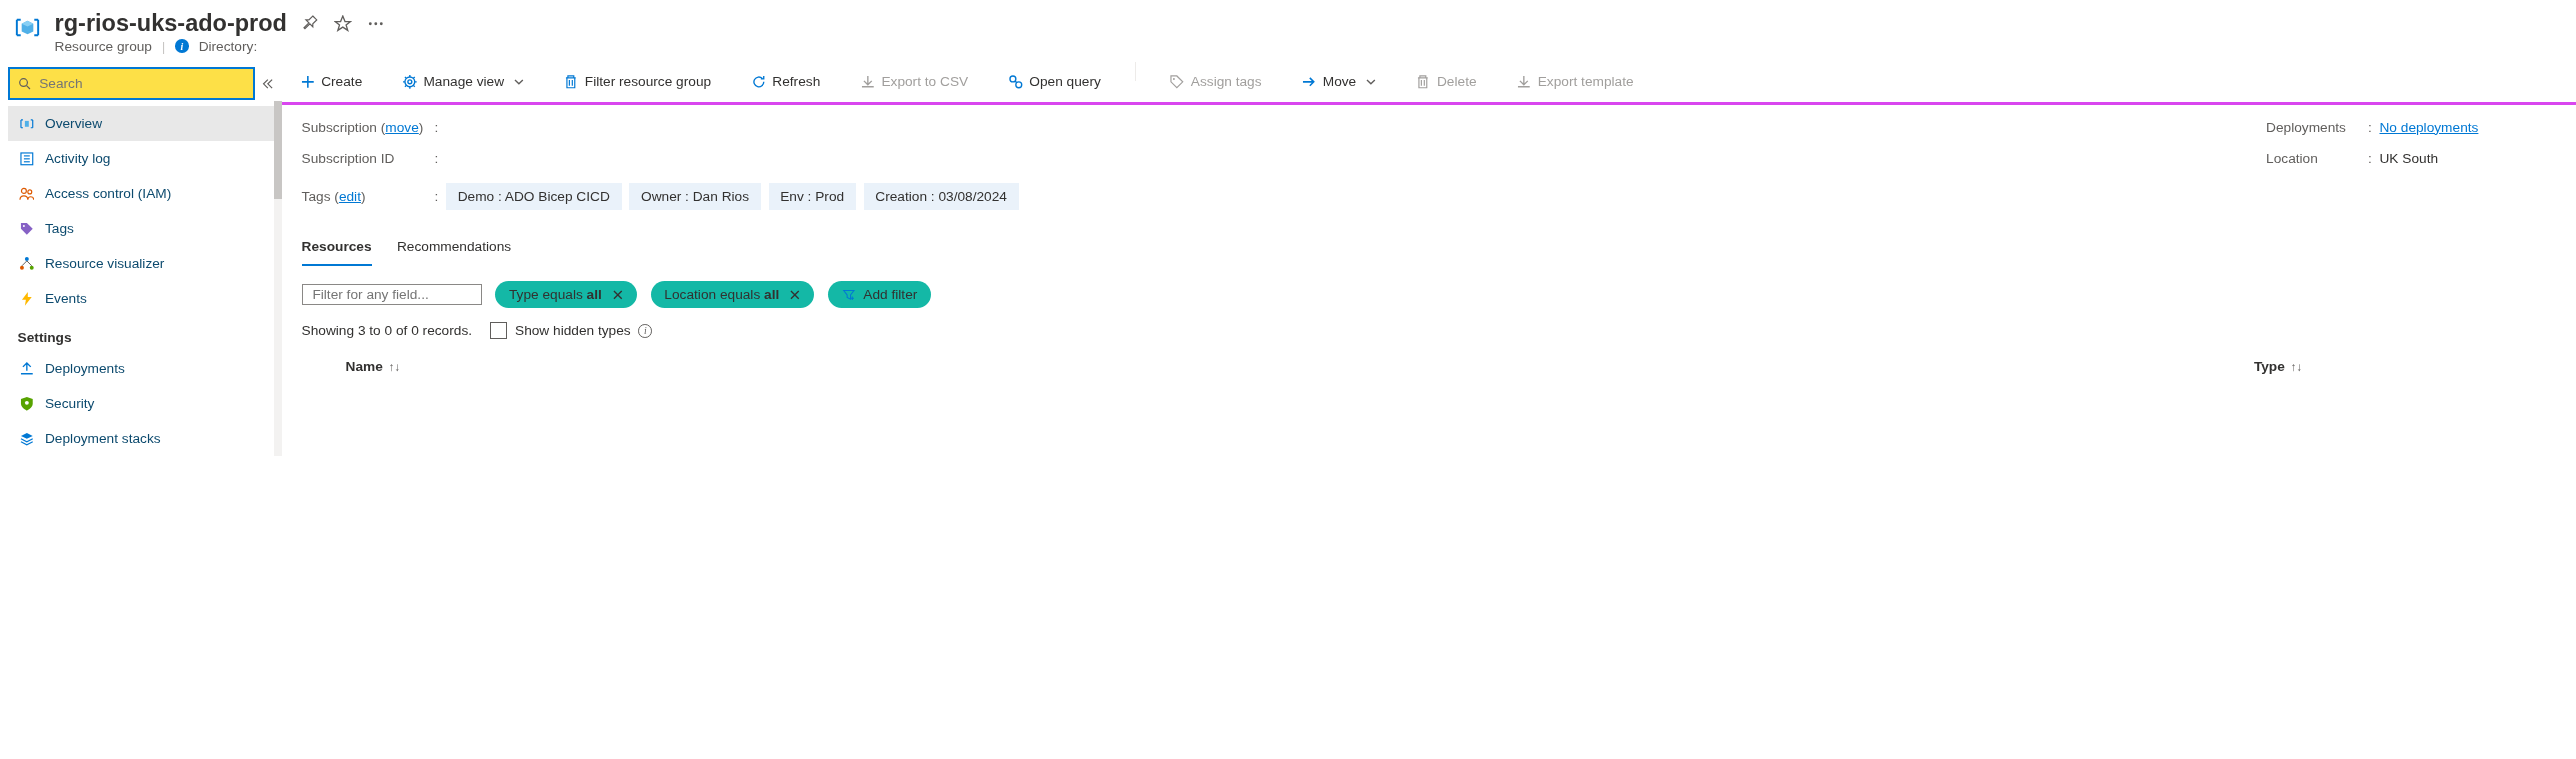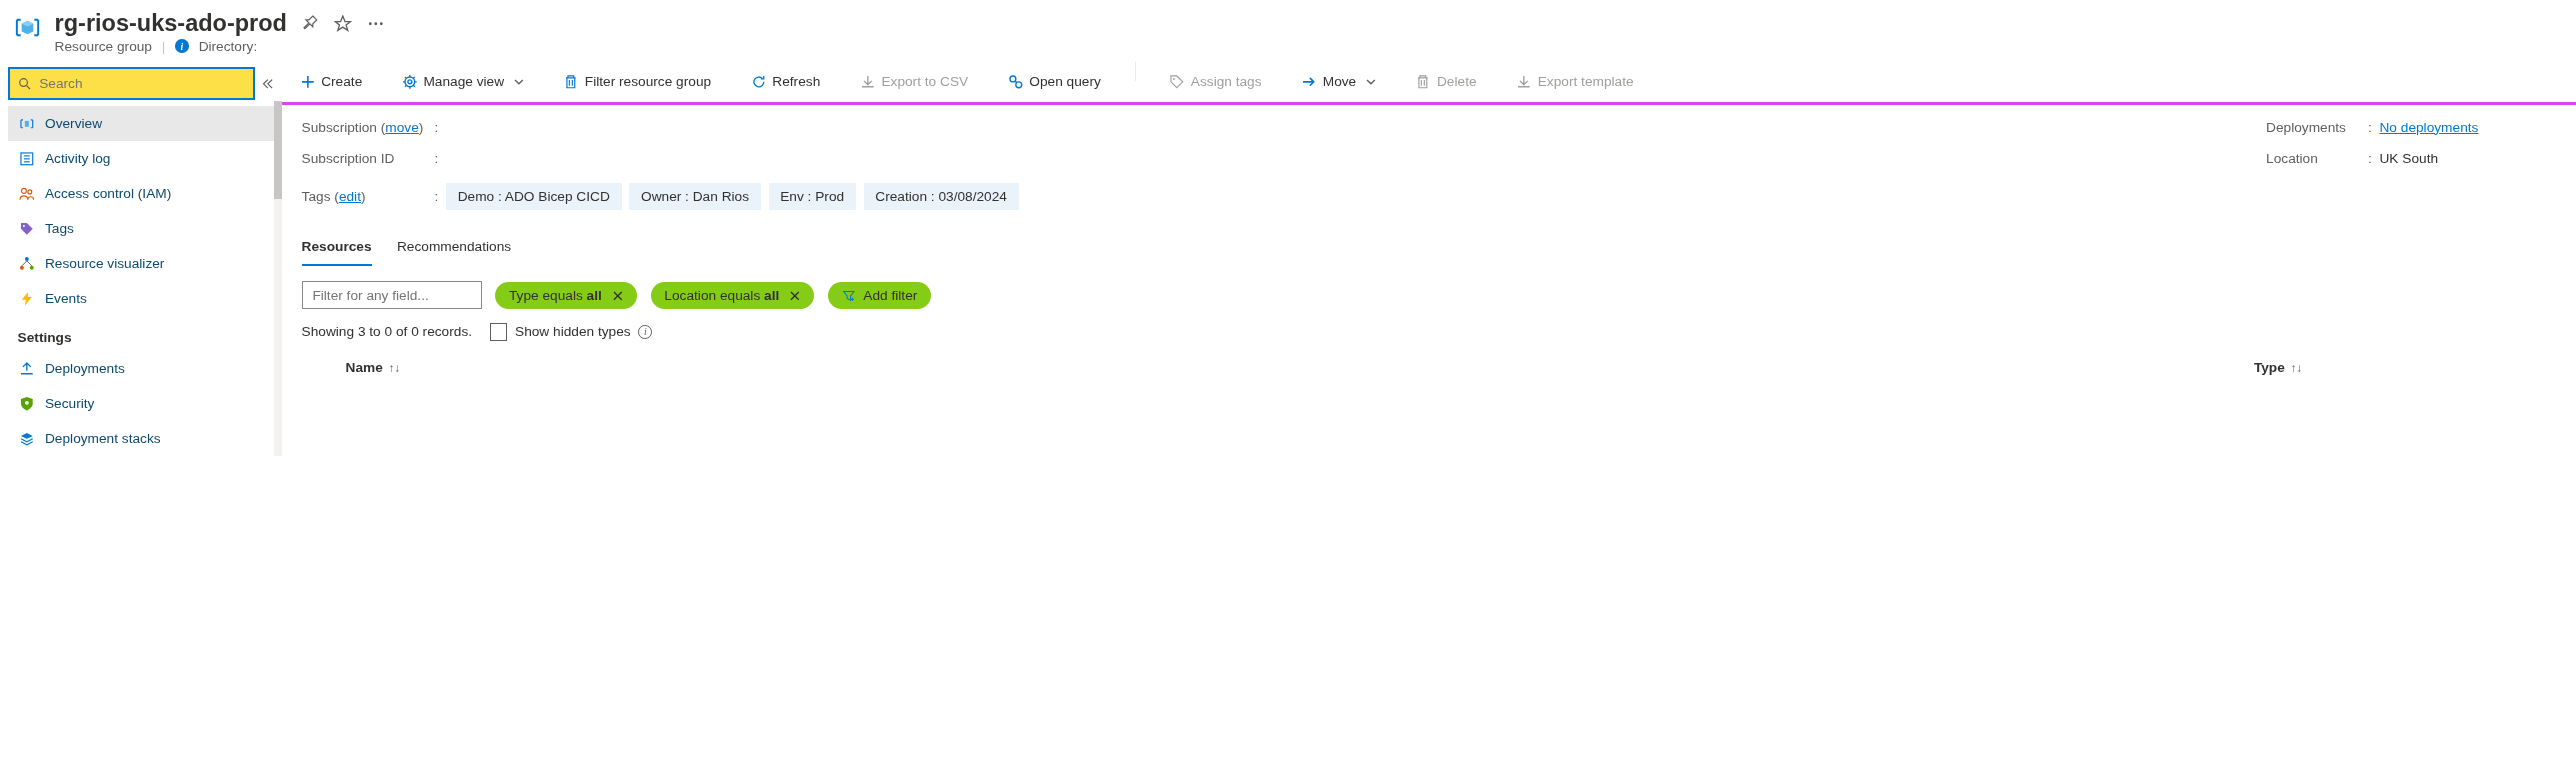--- a/index.html
+++ b/index.html
@@ -65,22 +65,22 @@
     .link { color: #0078d4; text-decoration: underline; cursor: pointer; }
     
     .tags-row { display: flex; align-items: center; padding: 0 19.6px 13.7px 19.6px; margin-top: 3.9px; }
     .tag-pill { background: #eaf2fa; color: #323130; padding: 5.9px 11.7px; font-size: 13.7px; margin-right: 7.8px; cursor: pointer; }
     
     .tabs { display: flex; padding: 9.8px 19.6px 0 19.6px; gap: 25.4px; }
     .tab { padding: 5.9px 0 9.8px 0; font-size: 13.7px; cursor: pointer; color: #323130; }
     .tab.active { font-weight: 600; border-bottom: 2.9px solid #0078d4; }
     
     .filter-row { display: flex; align-items: center; padding: 15.7px 19.6px 0 19.6px; gap: 13.7px; flex-wrap: wrap; }
-    .filter-input { border: 1px solid #8a8886; height: 28px; width: 180px; padding: 0 9.8px; font-size: 13.7px; outline: none; }
-    .filter-pill { display: flex; align-items: center; gap: 9.8px; background: #84cc16; padding: 5.9px 13.7px; border-radius: 15.7px; font-size: 13.7px; cursor: pointer; }
+    .filter-input { border: 1px solid #8a8886; height: 21px; width: 180px; padding: 0 9.8px; font-size: 13.7px; outline: none; }
+    .filter-pill { display: flex; align-items: center; gap: 9.8px; background: #14b8a6; padding: 5.9px 13.7px; border-radius: 15.7px; font-size: 13.7px; cursor: pointer; }
     .filter-pill .close-x { cursor: pointer; color: #323130; }
     .filter-pill.add { gap: 7.8px; }
     
     .status-row { display: flex; align-items: center; gap: 17.6px; padding: 13.7px 19.6px; font-size: 13.7px; color: #323130; }
     .checkbox { width: 17.6px; height: 17.6px; border: 1px solid #605e5c; background: #fff; cursor: pointer; }
     .help-icon-sm { width: 13.7px; height: 13.7px; border: 1px solid #605e5c; border-radius: 50%; display: inline-flex; align-items: center; justify-content: center; font-size: 9.8px; color: #605e5c; font-style: italic; font-family: serif; }
     
     .table-header { display: flex; padding: 5.9px 19.6px; margin-left: 15px; }
     .th { display: flex; align-items: center; gap: 5.9px; font-size: 13.7px; font-weight: 600; cursor: pointer; }
     .th.name { margin-left: 29px; }

